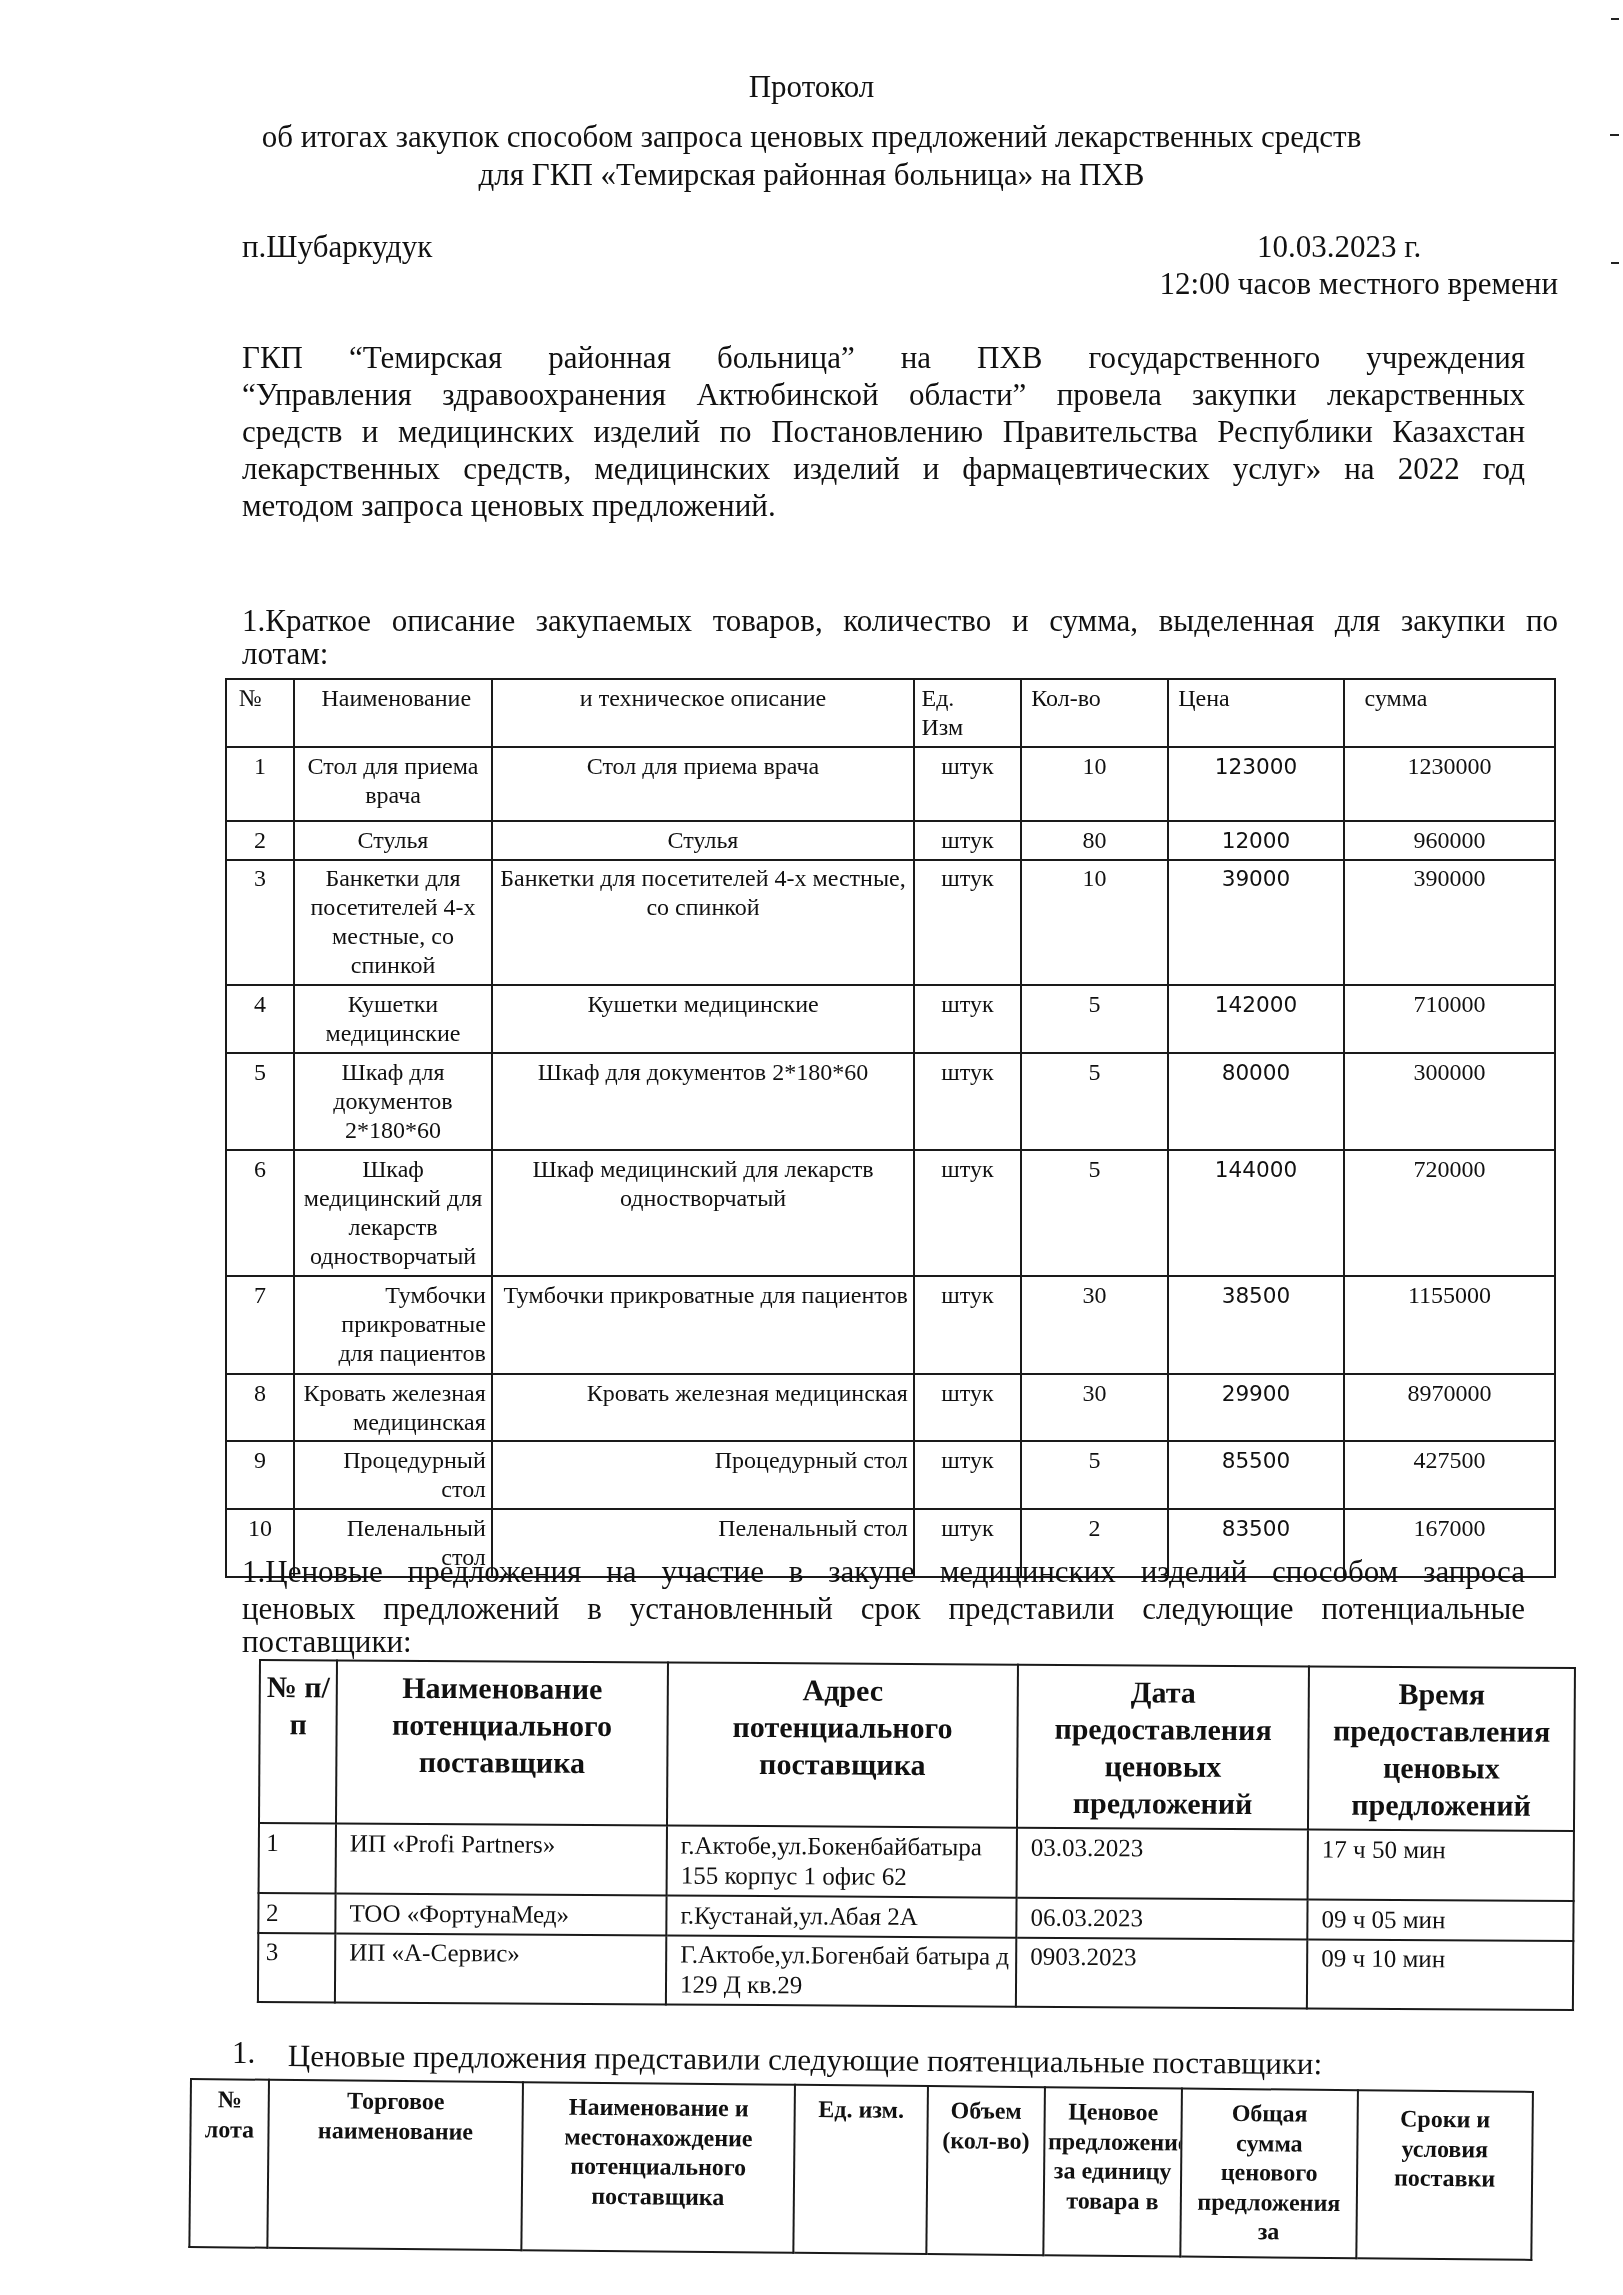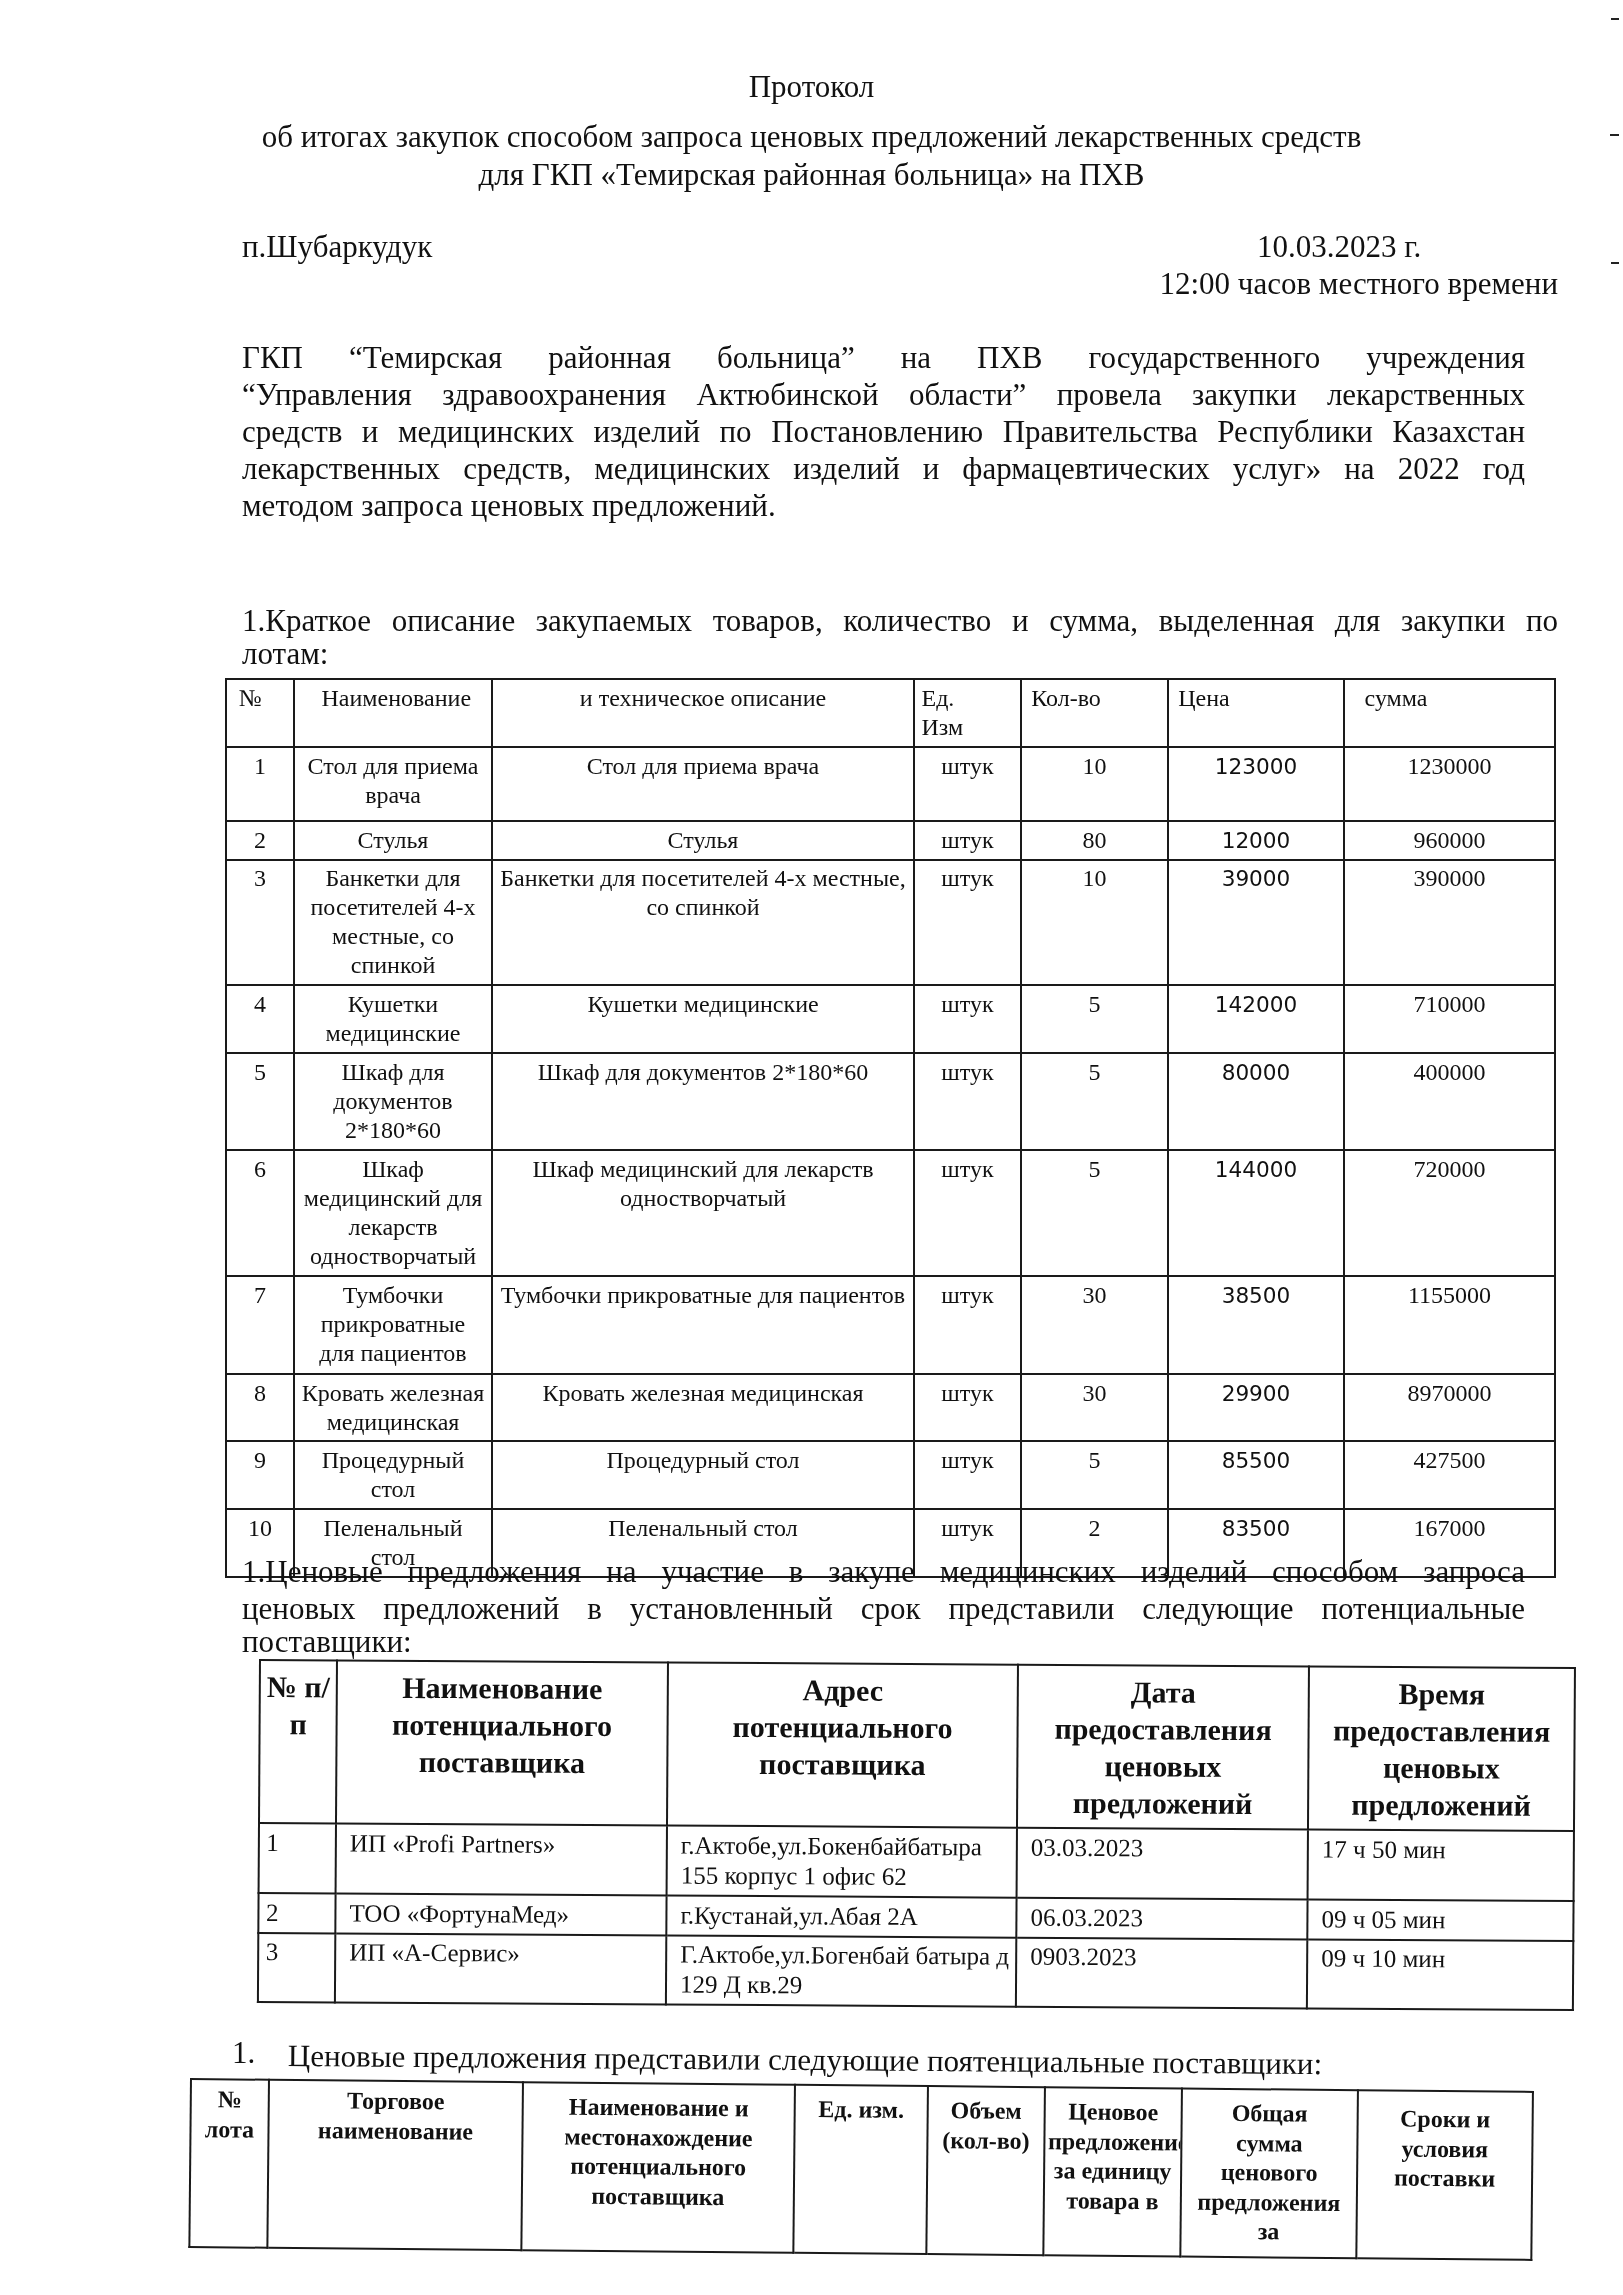--- a/index.html
+++ b/index.html
@@ -9,21 +9,21 @@
   .t { font-size:31px; line-height:37px; white-space:nowrap; }
   .center { text-align:center; }
   .para { position:absolute; left:242px; width:1283px; font-size:31px; line-height:37px; }
   .para .ln { display:block; text-align:justify; text-align-last:justify; height:37px; margin-bottom:0px; }
   
   .tbl { position:absolute; border-collapse:collapse; table-layout:fixed; }
   .tbl td, .tbl th { border:2px solid #1a1a1a; vertical-align:top; padding:3.9px 5.2px; overflow:hidden; }
   .t1 { left:225px; top:678px; width:1330px; font-size:24px; line-height:29px; }
   .t1 td { text-align:center; }
   .t1 th { font-weight:normal; text-align:left; padding-left:11.8px; }
-  .t1 .tl { text-align:center; }
+  .t1 .tl { text-align:right; }
   .t1 .num { font-family:"DejaVu Sans","Liberation Sans",sans-serif; font-size:21.6px;margin-top:28px; }
   .t2 { left:259px; top:1659px; width:1316px; font-size:25px; line-height:30px; transform:rotate(0.35deg); transform-origin:left top; }
   .t2 th { font-weight:bold; font-size:30px; line-height:37px; text-align:center; }
   .t2 td { text-align:left; padding-left:13px; }
   .t3 { left:190px; top:2078px; width:1342px; font-size:24px; line-height:29.5px; transform:rotate(0.55deg); transform-origin:left top; }
   .t3 th { font-weight:bold; text-align:center; }
   .speck { position:absolute; background:#222; height:2px; }
 </style>
 </head>
 <body>
@@ -107,21 +107,21 @@
         <td class="num">142000</td>
         <td>710000</td>
       </tr>
       <tr style="height: 95px;">
         <td>5</td>
         <td>Шкаф для документов 2*180*60</td>
         <td>Шкаф для документов 2*180*60</td>
         <td>штук</td>
         <td>5</td>
         <td class="num">80000</td>
-        <td>400000</td>
+        <td>300000</td>
       </tr>
       <tr style="height: 96px;">
         <td>6</td>
         <td>Шкаф медицинский для лекарств одностворчатый</td>
         <td>Шкаф медицинский для лекарств одностворчатый</td>
         <td>штук</td>
         <td>5</td>
         <td class="num">144000</td>
         <td>720000</td>
       </tr>

